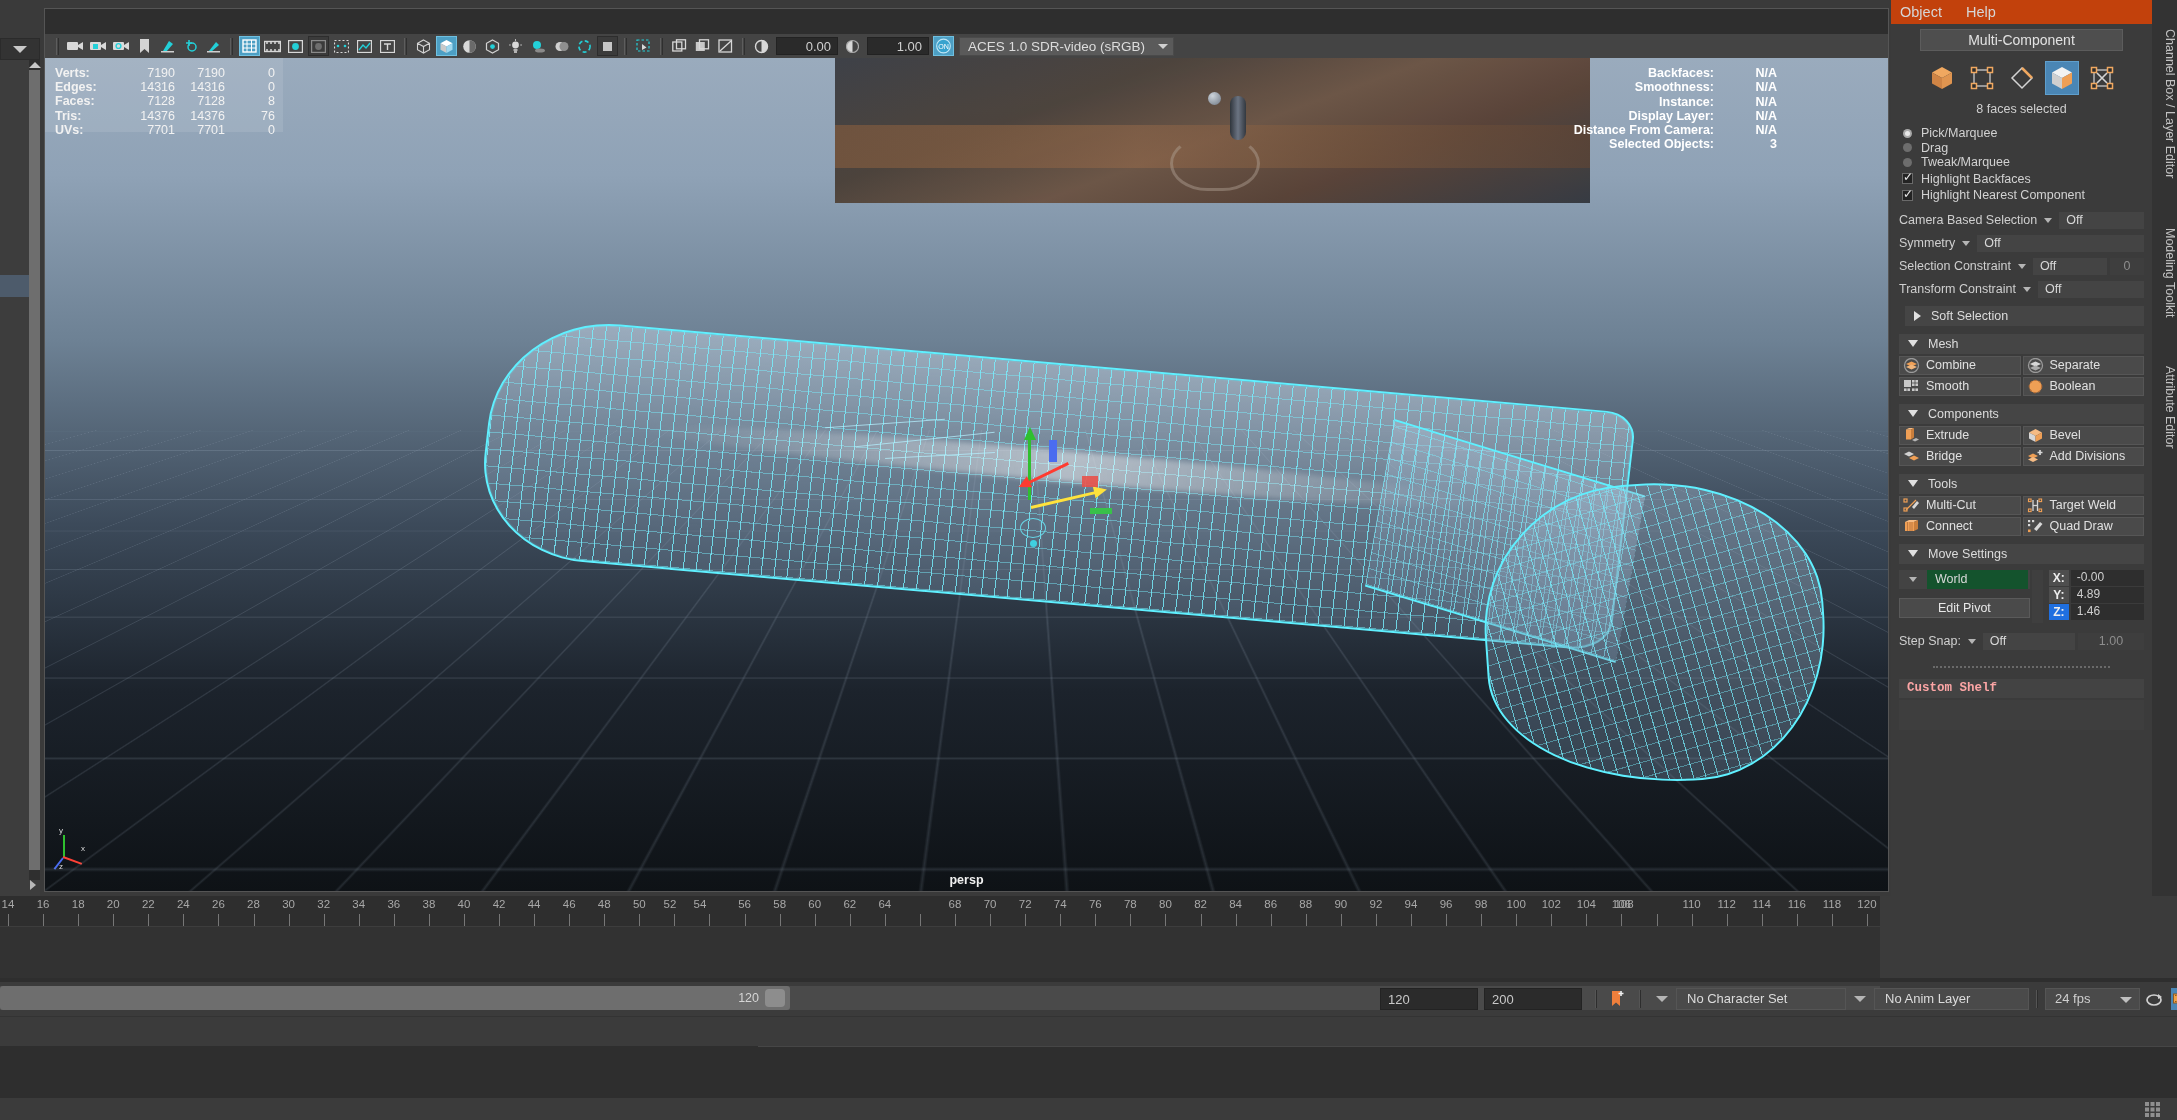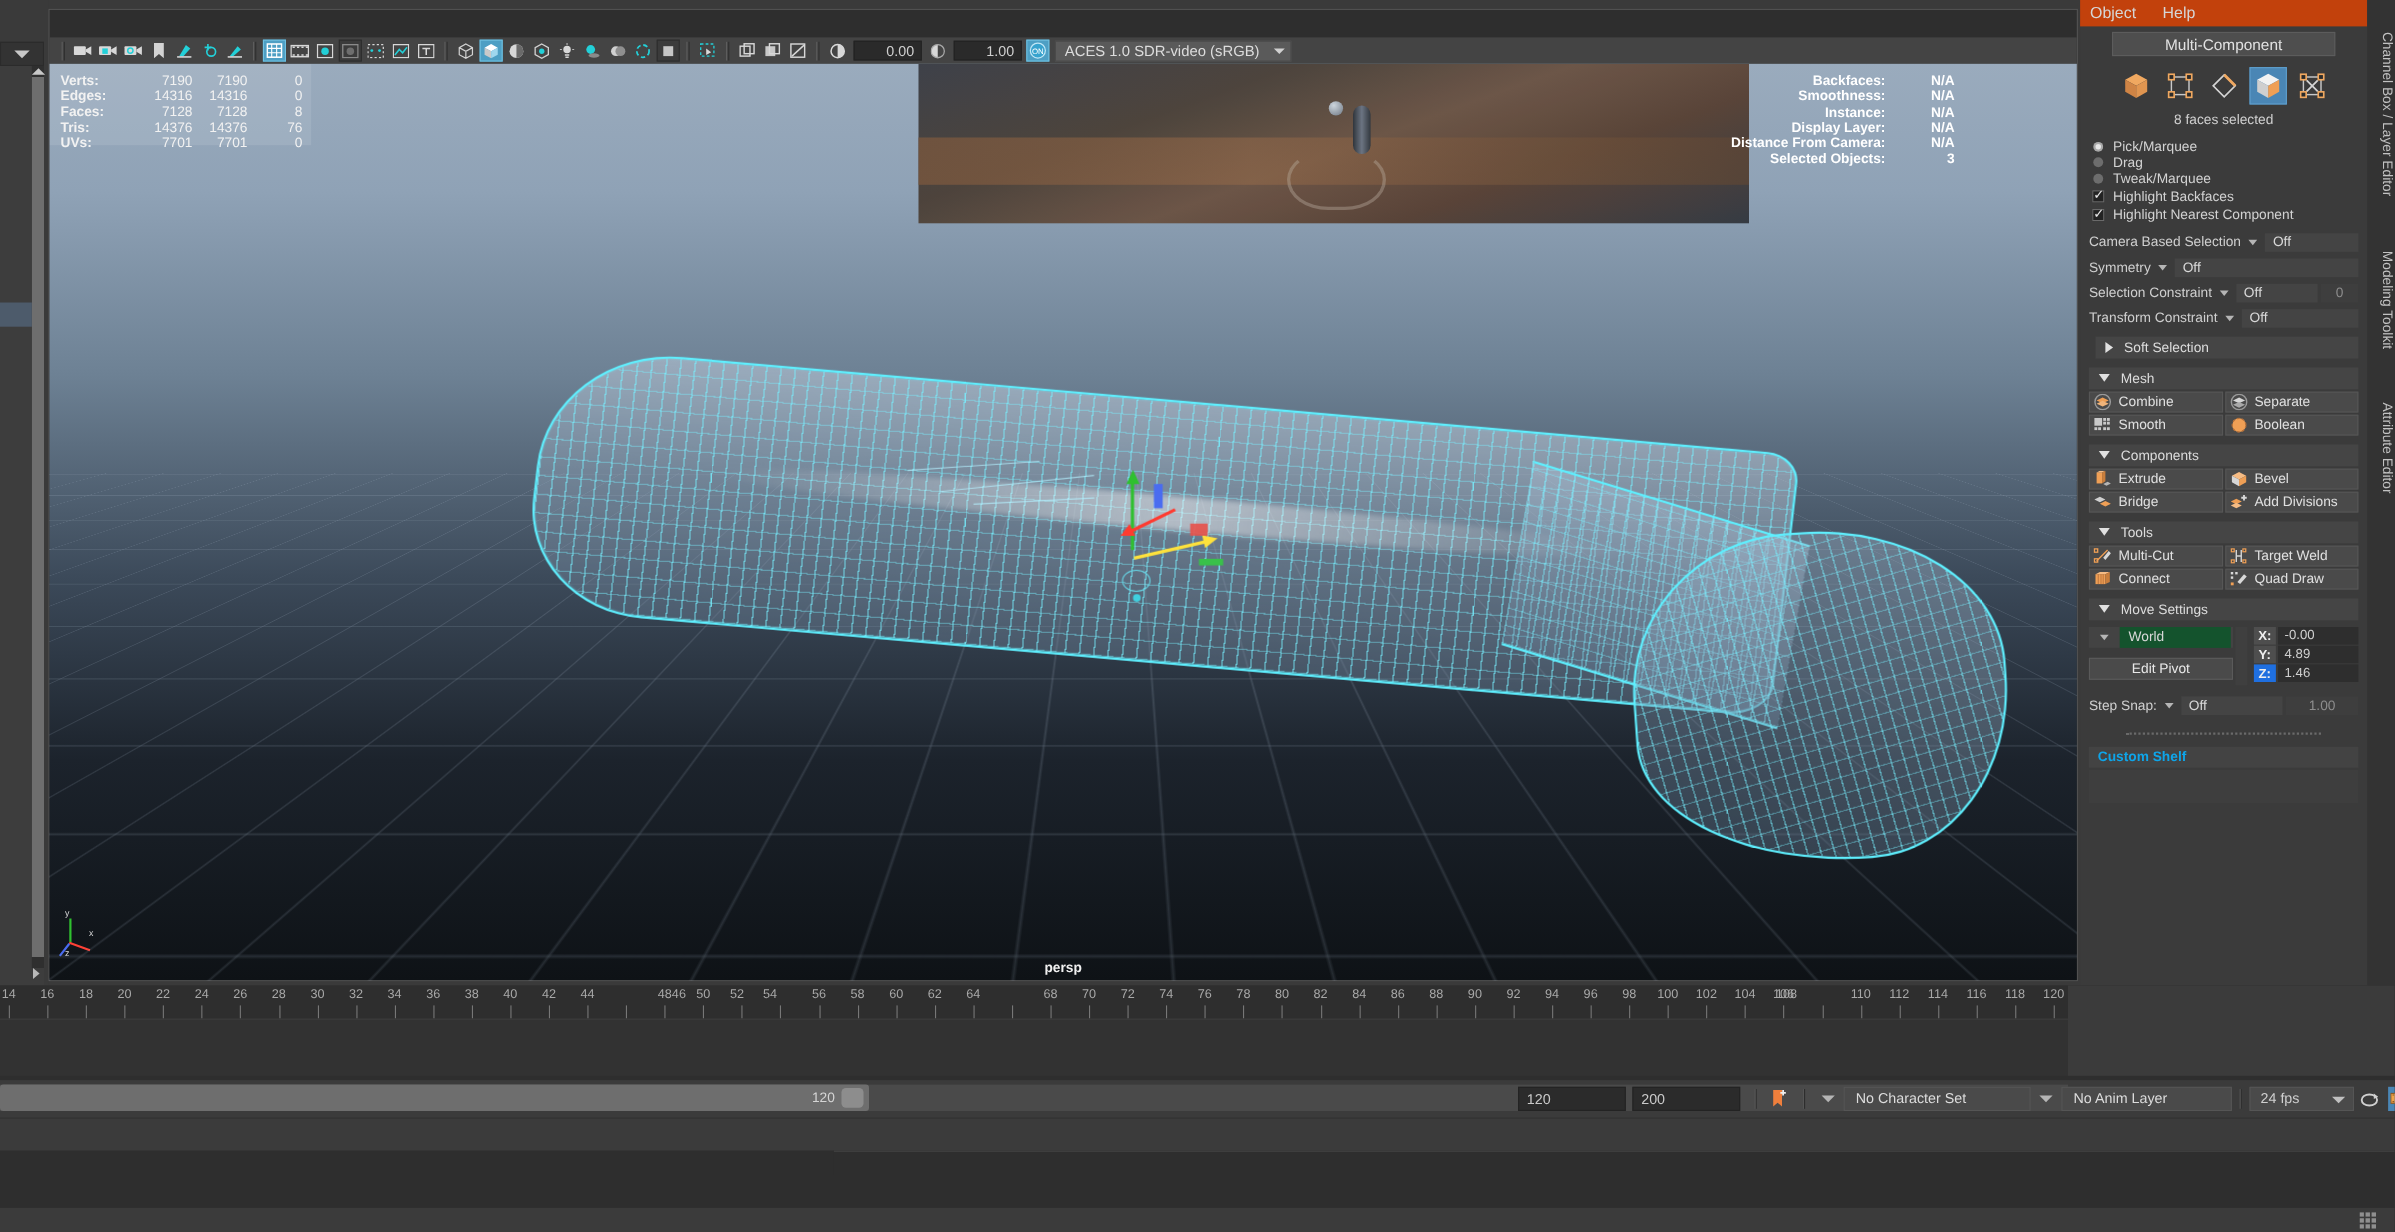--- a/index.html
+++ b/index.html
@@ -190,22 +190,22 @@
   .edit-pivot { margin-top: 9px; height: 20px; background: #4a4a4a; border: 1px solid #5a5a5a; color: #e8e8e8; font-size: 12.5px;
                 display: flex; align-items: center; justify-content: center; }
   .mv-right { margin-left: 6px; width: 104px; }
   .xyz { display: flex; align-items: center; height: 16px; margin-bottom: 1px; }
   .xyz .k { width: 20px; height: 16px; background: #4e4e4e; color: #eee; font-size: 12px; font-weight: bold; display: flex; align-items: center; justify-content: center; flex:none; }
   .xyz .k.hl { background: #1f6fe0; }
   .xyz .f { flex: 1; height: 16px; background: #2e2e2e; color: #cfcfcf; font-size: 12px; line-height: 15px; padding-left: 6px; margin-left: 2px; }
   .mv-grip { width: 11px; height: 53px; background: #3f3f3f; margin-left: 2px; flex: none; }
 
   .dots { height: 1px; margin: 16px 34px 0 34px; border-top: 2px dotted #6a6a6a; }
-  .custom-shelf { margin: 11px 8px 0 8px; height: 19px; background: #434343; color: #0ea5e9; font-size: 12.5px;
-                  display: flex; align-items: center; padding-left: 8px; font-weight: bold; }
+  .custom-shelf { margin: 11px 8px 0 8px; height: 19px; background: #434343; color: #fca5a5; font-size: 12.5px;
+                  display: flex; align-items: center; padding-left: 8px; font-weight: bold; font-family: Liberation Mono, monospace; }
   .shelf-area { margin: 2px 8px 0 8px; height: 30px; background: #3e3e3e; }
 
   
   .mt-timerow { position: absolute; left: 0; top: 905px; width: 261px; height: 26px; display: flex; align-items: center; padding: 0 6px; }
   .frame-field { width: 77px; height: 19px; background: #2b2b2b; border: 1px solid #222; color: #bdbdbd; font-size: 12.5px; line-height: 18px; padding-left: 6px; }
   .pb { width: 17px; height: 20px; display: flex; align-items: center; justify-content: center; }
 
   
   .vtabs { position: absolute; left: 2152px; top: 0; width: 25px; height: 896px; background: #333; }
   .vtab { position: absolute; left: 0; width: 25px; color: #c2c2c2; font-size: 12.5px;
@@ -967,21 +967,21 @@
         <span class="ts-tick-lbl" style="left: 393.821px;">36</span>
         <span class="ts-tick" style="left: 393.821px;"></span>
         <span class="ts-tick-lbl" style="left: 428.896px;">38</span>
         <span class="ts-tick" style="left: 428.896px;"></span>
         <span class="ts-tick-lbl" style="left: 463.97px;">40</span>
         <span class="ts-tick" style="left: 463.97px;"></span>
         <span class="ts-tick-lbl" style="left: 499.045px;">42</span>
         <span class="ts-tick" style="left: 499.045px;"></span>
         <span class="ts-tick-lbl" style="left: 534.119px;">44</span>
         <span class="ts-tick" style="left: 534.119px;"></span>
-        <span class="ts-tick-lbl" style="left: 569.194px; margin-left: 48px;">46</span>
+        <span class="ts-tick-lbl" style="left: 569.194px;">46</span>
         <span class="ts-tick" style="left: 569.194px;"></span>
         <span class="ts-tick-lbl" style="left: 604.269px;">48</span>
         <span class="ts-tick" style="left: 604.269px;"></span>
         <span class="ts-tick-lbl" style="left: 639.343px;">50</span>
         <span class="ts-tick" style="left: 639.343px;"></span>
         <span class="ts-tick-lbl" style="left: 670px;">52</span>
         <span class="ts-tick" style="left: 674.418px;"></span>
         <span class="ts-tick-lbl" style="left: 700px;">54</span>
         <span class="ts-tick" style="left: 709.493px;"></span>
         <span class="ts-tick-lbl" style="left: 744.567px;">56</span>

